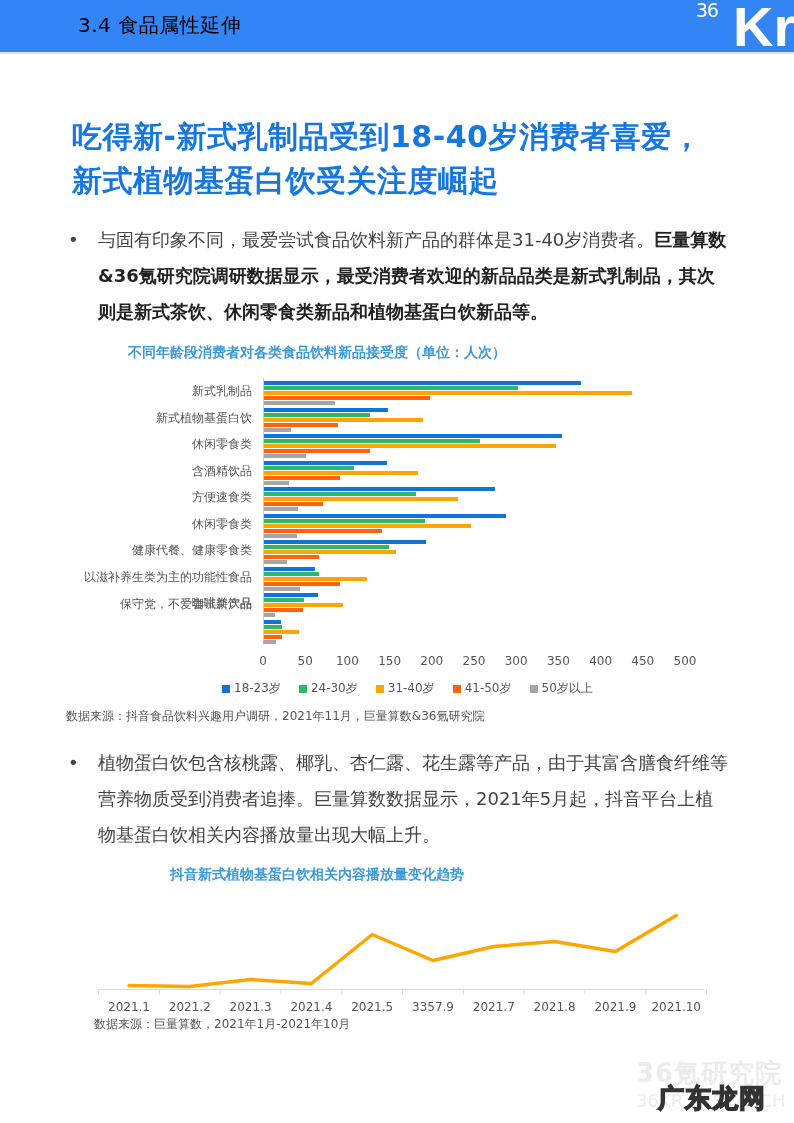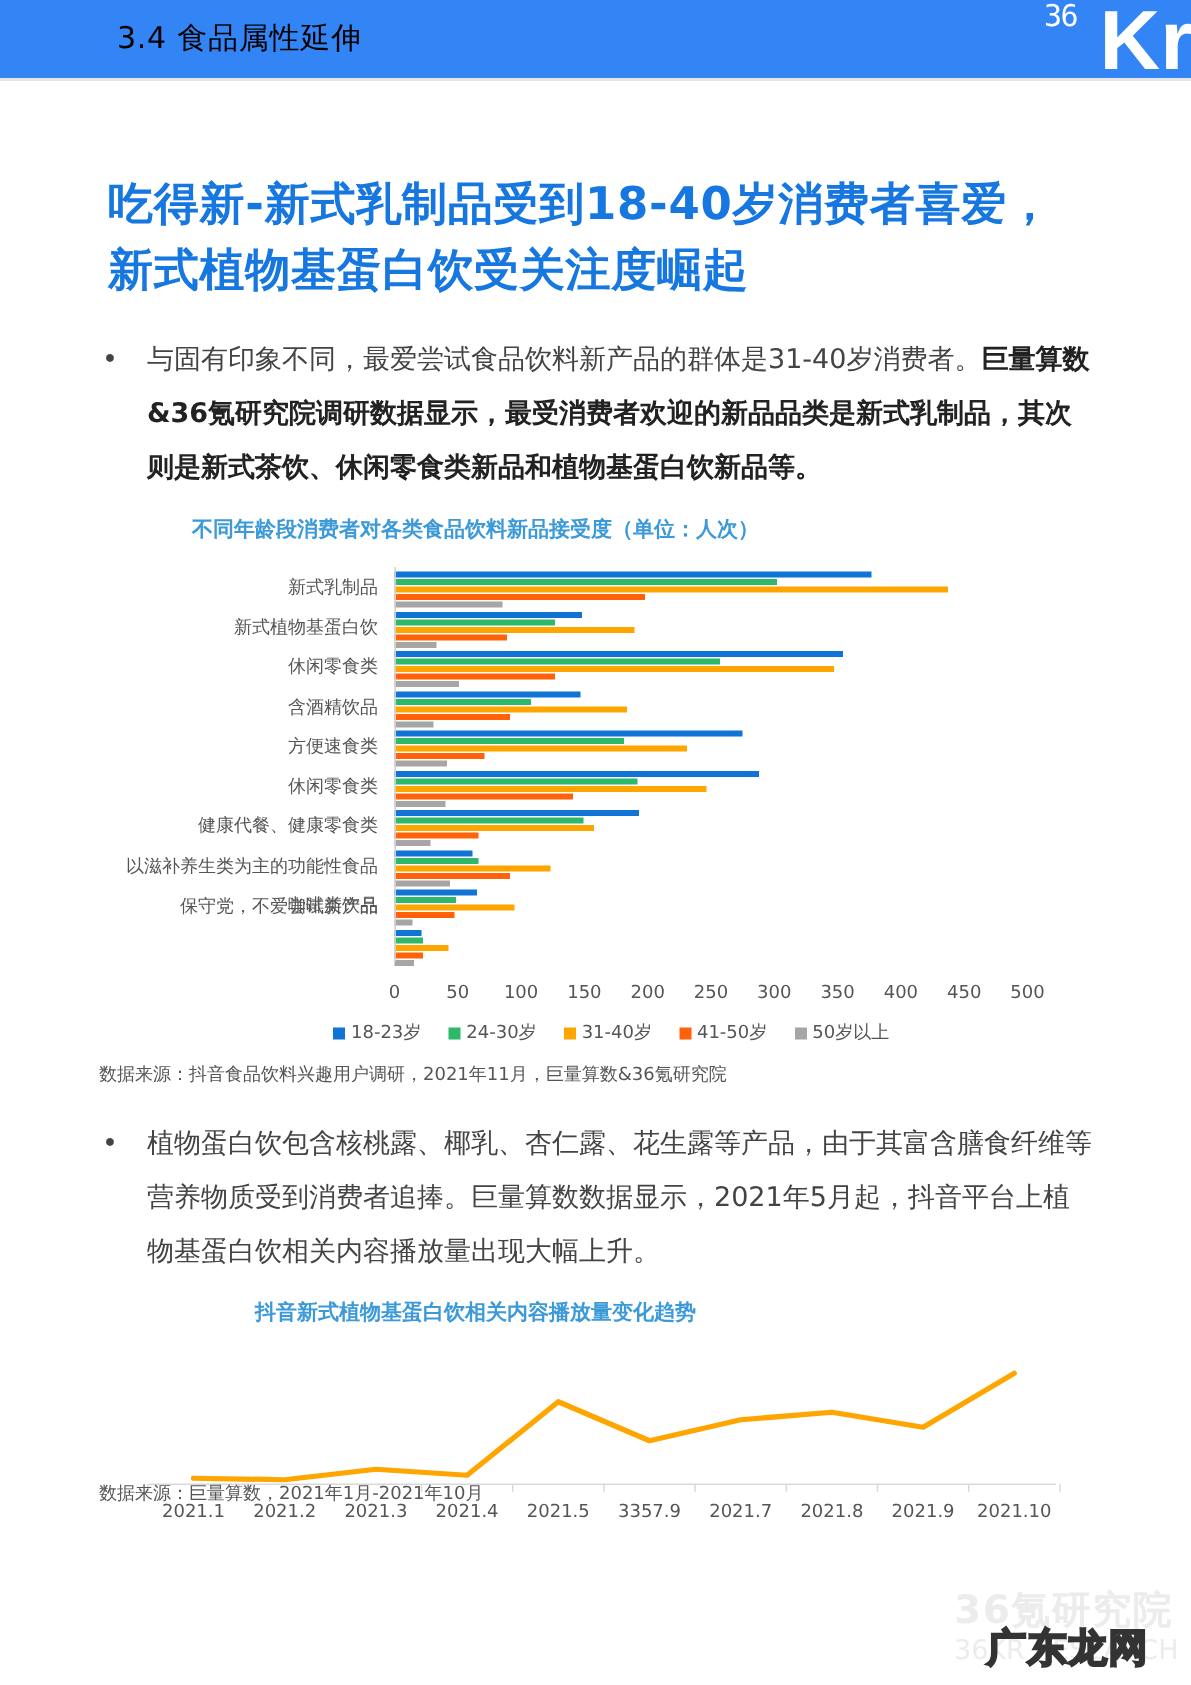--- a/index.html
+++ b/index.html
@@ -196,18 +196,18 @@
     <div class="xlabel" style="left: 250.6px;">2021.3</div>
     <div class="xlabel" style="left: 311.4px;">2021.4</div>
     <div class="xlabel" style="left: 372.2px;">2021.5</div>
     <div class="xlabel" style="left: 433px;">3357.9</div>
     <div class="xlabel" style="left: 493.8px;">2021.7</div>
     <div class="xlabel" style="left: 554.6px;">2021.8</div>
     <div class="xlabel" style="left: 615.4px;">2021.9</div>
     <div class="xlabel" style="left: 676.2px;">2021.10</div>
   </div>
 
-<div class="source" style="top:987px;">数据来源：巨量算数，2021年1月-2021年10月</div>
+<div class="source" style="top:1016px;margin-left:28px;">数据来源：巨量算数，2021年1月-2021年10月</div>
 
 <div class="page-num">24</div>
 <div class="wm1">36氪研究院</div>
 <div class="wm2">36KR RESEARCH</div>
 <div class="wm3">广东龙网</div>
 
 </body></html>

